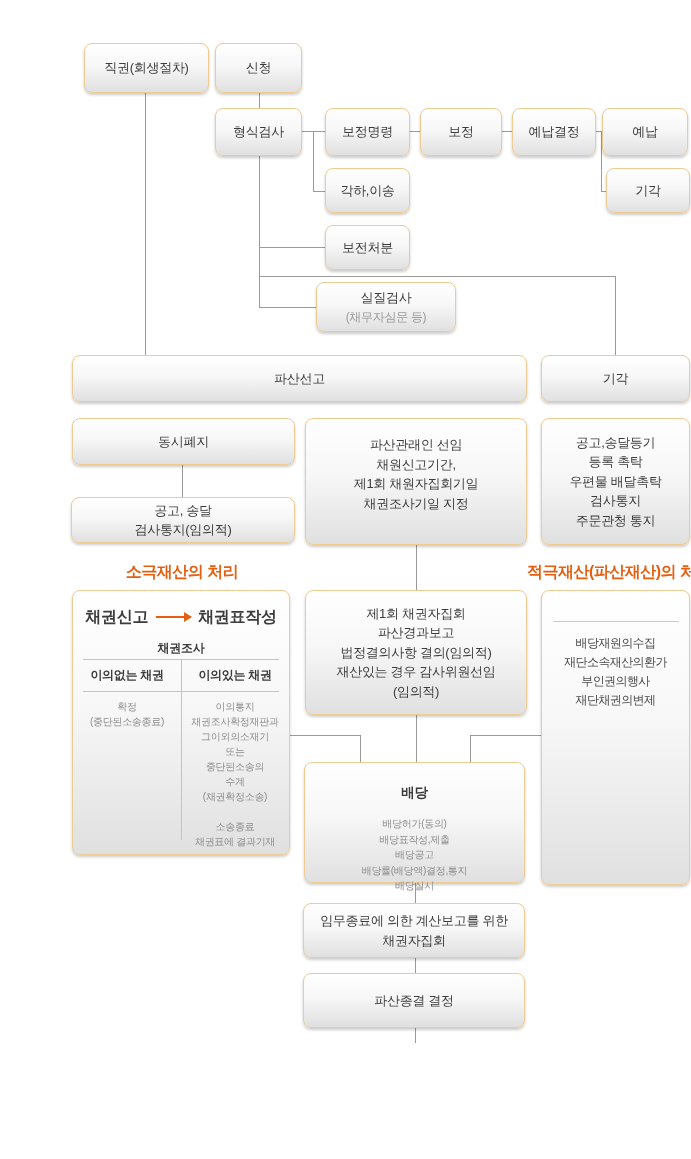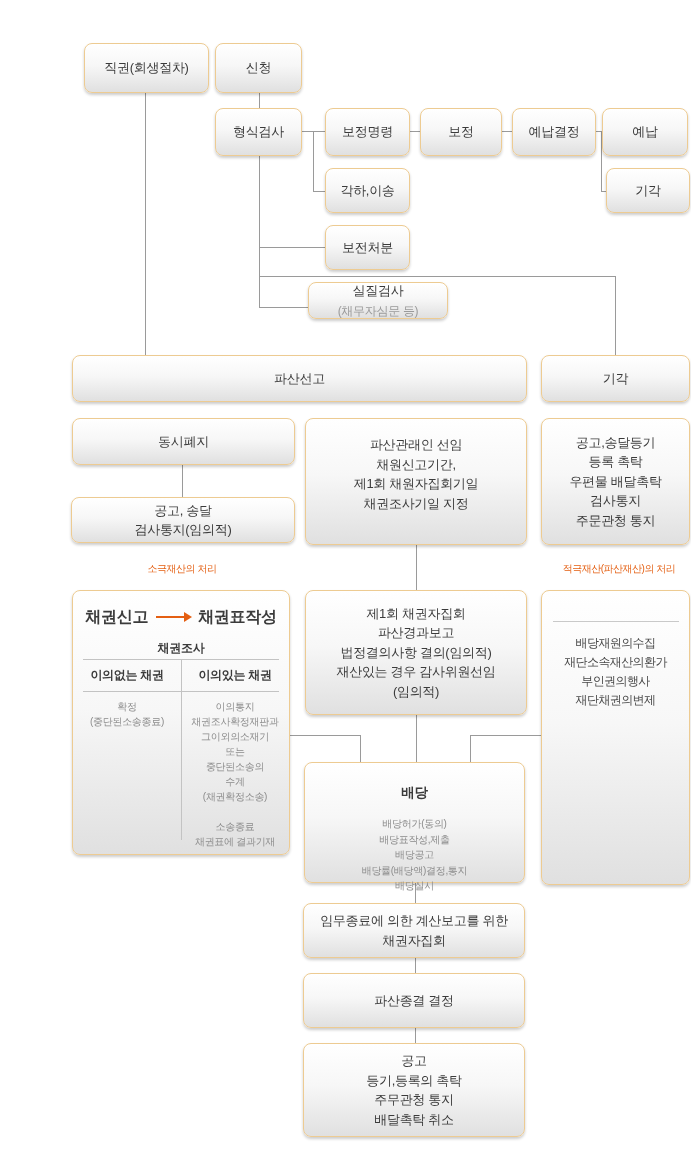--- a/index.html
+++ b/index.html
@@ -18,21 +18,21 @@
   }
   .panel { justify-content:flex-start; }
   .lines { white-space:pre-line; }
   .top-align { justify-content:flex-start; padding-top:16px; }
   .sub { font-size:12px; color:#9a9a9a; margin-top:1px; }
   .gray { color:#8b8b8b; font-size:10px; line-height:1.5; }
 
   .cl { position:absolute; background:#9a9a9a; }
 
   .slabel { position:absolute; width:220px; text-align:center; color:#e45f12;
-            font-weight:normal; font-size:10px; letter-spacing:-0.5px; }
+            font-weight:bold; font-size:16px; letter-spacing:-0.5px; }
 
   
   .claims-flow { margin-top:14px; display:flex; align-items:center; gap:8px; font-size:16px; font-weight:bold; }
   .arrow { display:inline-block; position:relative; width:34px; height:2px; background:#e45f12; }
   .arrow::after { content:""; position:absolute; right:-2px; top:-4px;
                   border-left:8px solid #e45f12; border-top:5px solid transparent; border-bottom:5px solid transparent; }
   .claims-title { margin-top:10px; font-size:12px; font-weight:bold; }
   .hdiv { position:absolute; left:10px; right:10px; height:1px; background:#c3c3c3; }
   .vdiv { position:absolute; left:50%; top:68px; bottom:14px; width:1px; background:#c3c3c3; }
   .claims-cols { position:absolute; top:72px; left:0; right:0; display:flex; }
@@ -86,21 +86,21 @@
   <div class="node" style="left:293px;top:108px;width:85px;height:48px">보정명령</div>
   <div class="node" style="left:388px;top:108px;width:82px;height:48px">보정</div>
   <div class="node" style="left:480px;top:108px;width:84px;height:48px">예납결정</div>
   <div class="node" style="left:570px;top:108px;width:86px;height:48px">예납</div>
 
   <div class="node" style="left:293px;top:168px;width:85px;height:45px">각하,이송</div>
   <div class="node" style="left:574px;top:168px;width:84px;height:45px">기각</div>
 
   <div class="node" style="left:293px;top:225px;width:85px;height:45px">보전처분</div>
 
-  <div class="node" style="left:276px;top:282px;width:140px;height:37px">
+  <div class="node" style="left:284px;top:282px;width:140px;height:50px">
     <span>실질검사</span>
     <span class="sub">(채무자심문 등)</span>
   </div>
 
   <div class="node" style="left:40px;top:355px;width:455px;height:47px">파산선고</div>
   <div class="node" style="left:509px;top:355px;width:149px;height:47px">기각</div>
 
   <div class="node" style="left:40px;top:418px;width:223px;height:47px">동시폐지</div>
   <div class="node lines top-align" style="left:273px;top:418px;width:222px;height:127px">파산관래인 선임
 채원신고기간,
@@ -169,18 +169,14 @@
     <div class="lines gray" style="line-height:1.55">배당허가(동의)
 배당표작성,제출
 배당공고
 배당률(배당액)결정,통지
 배당실시</div>
   </div>
 
   <div class="node lines" style="left:271px;top:903px;width:222px;height:55px">임무종료에 의한 계산보고를 위한
 채권자집회</div>
   <div class="node" style="left:271px;top:973px;width:222px;height:55px">파산종결 결정</div>
-  <div class="node lines" style="left:271px;top:1043px;width:222px;height:94px">공고
-등기,등록의 촉탁
-주무관청 통지
-배달촉탁 취소</div>
 
 </div>
 
 </body></html>

